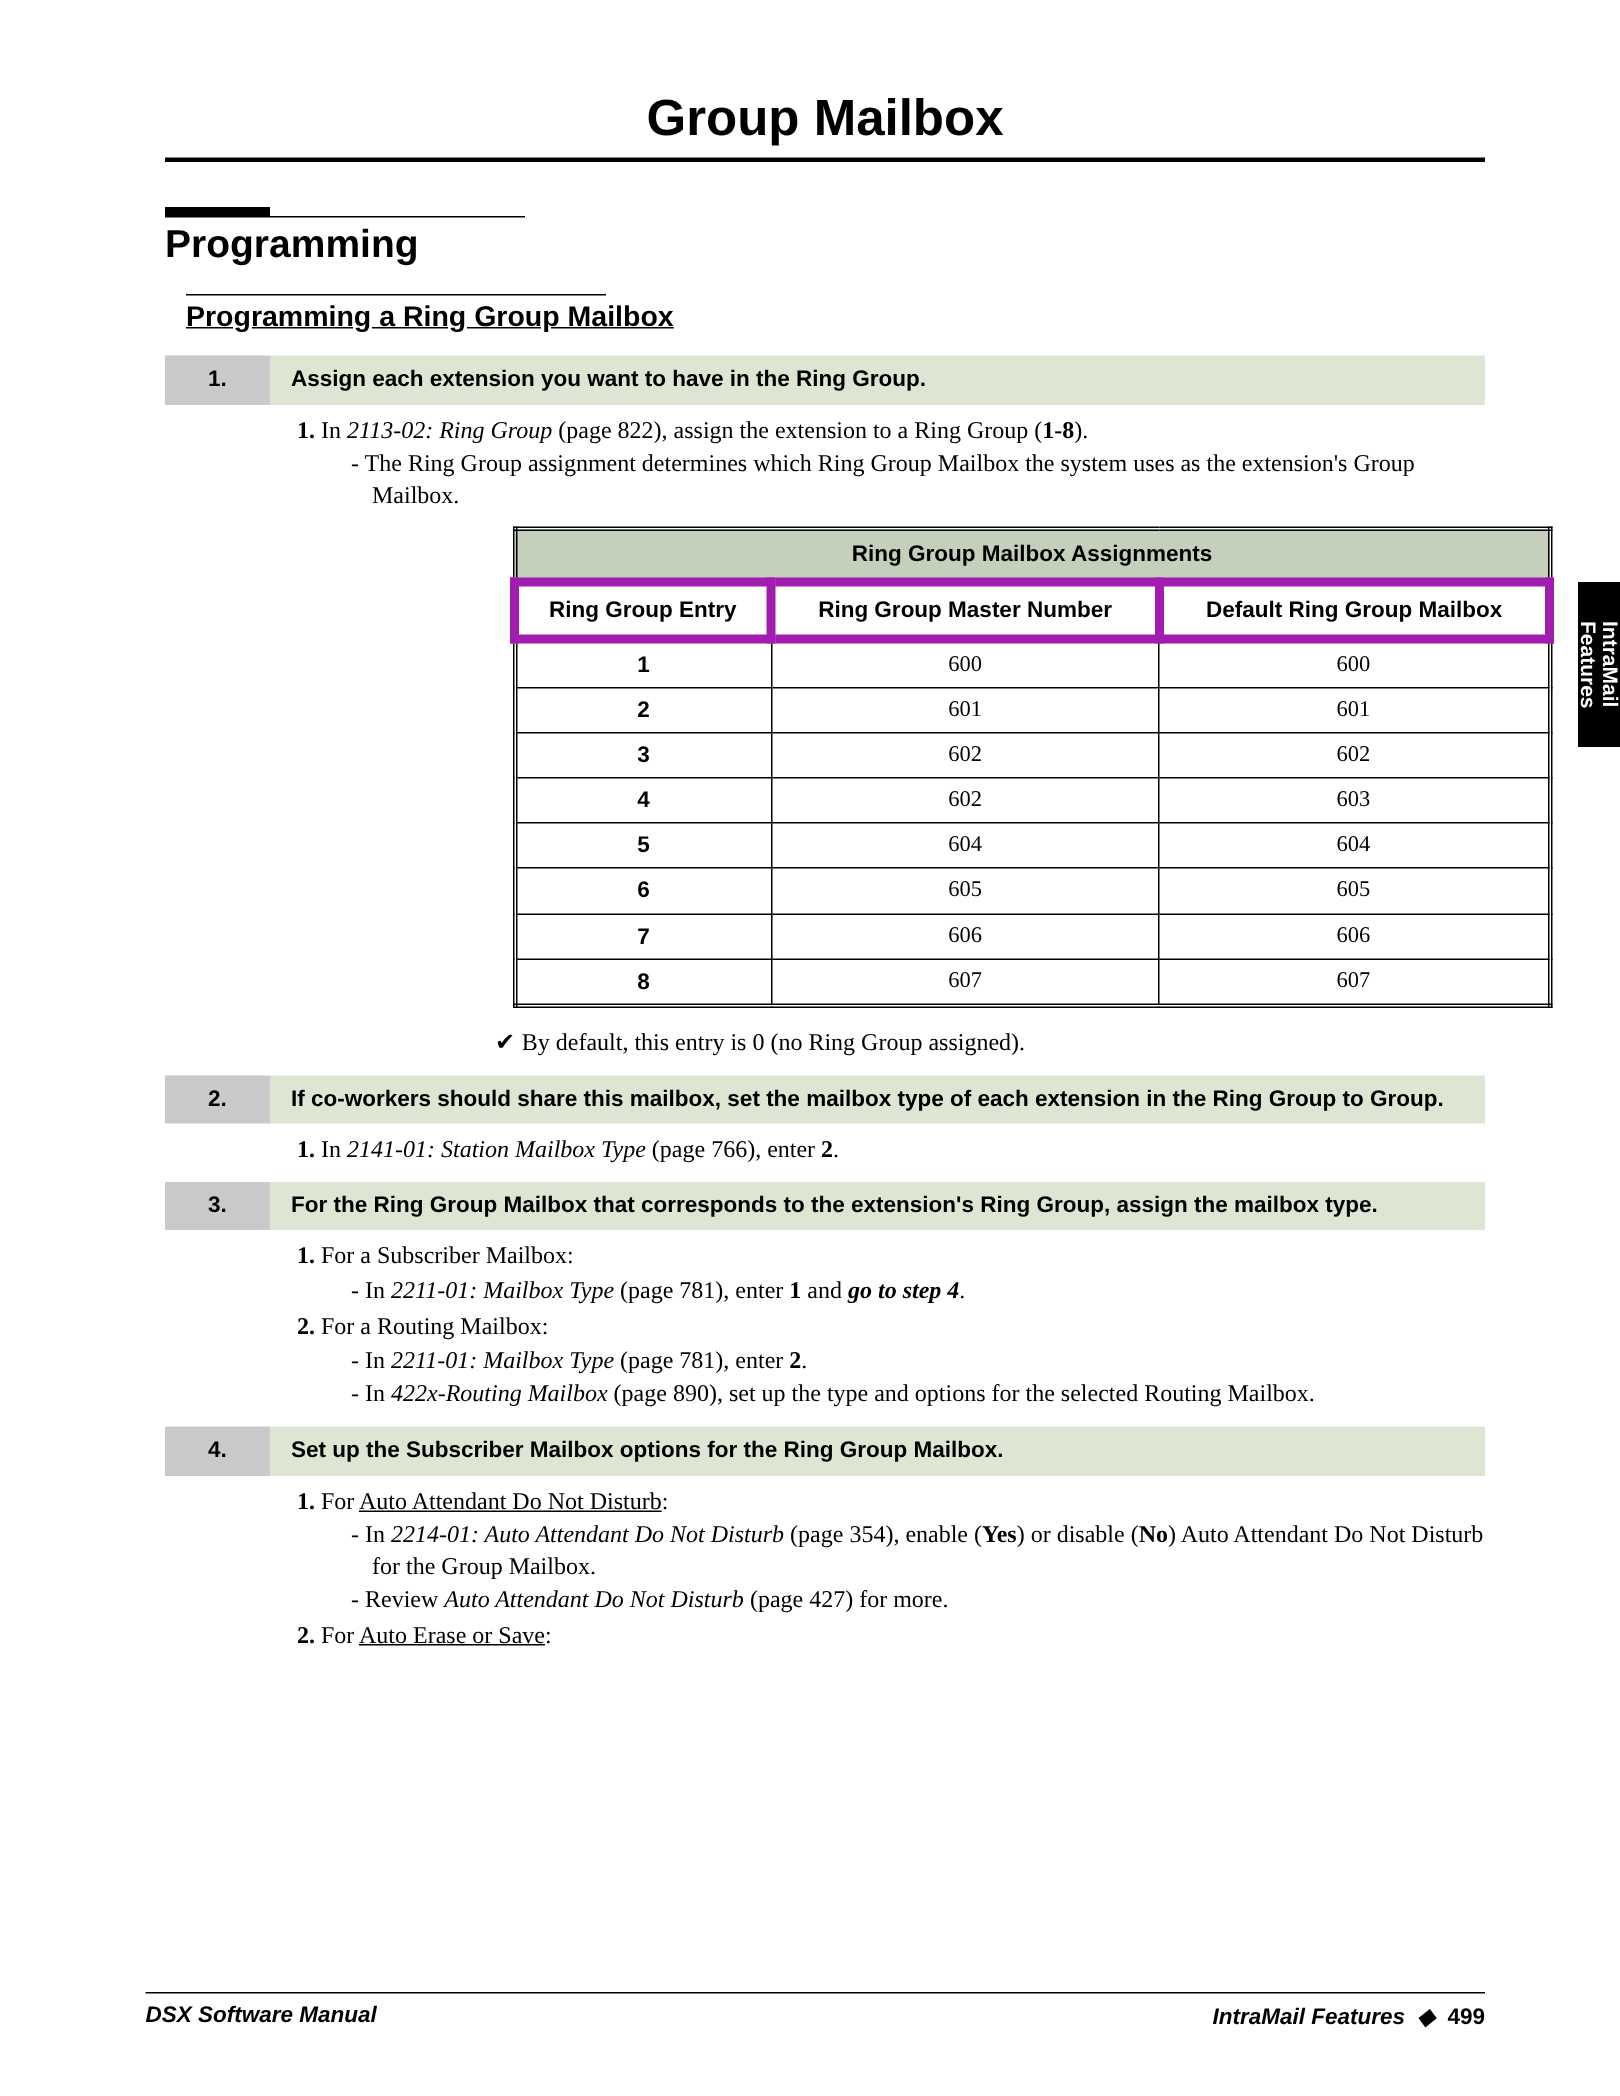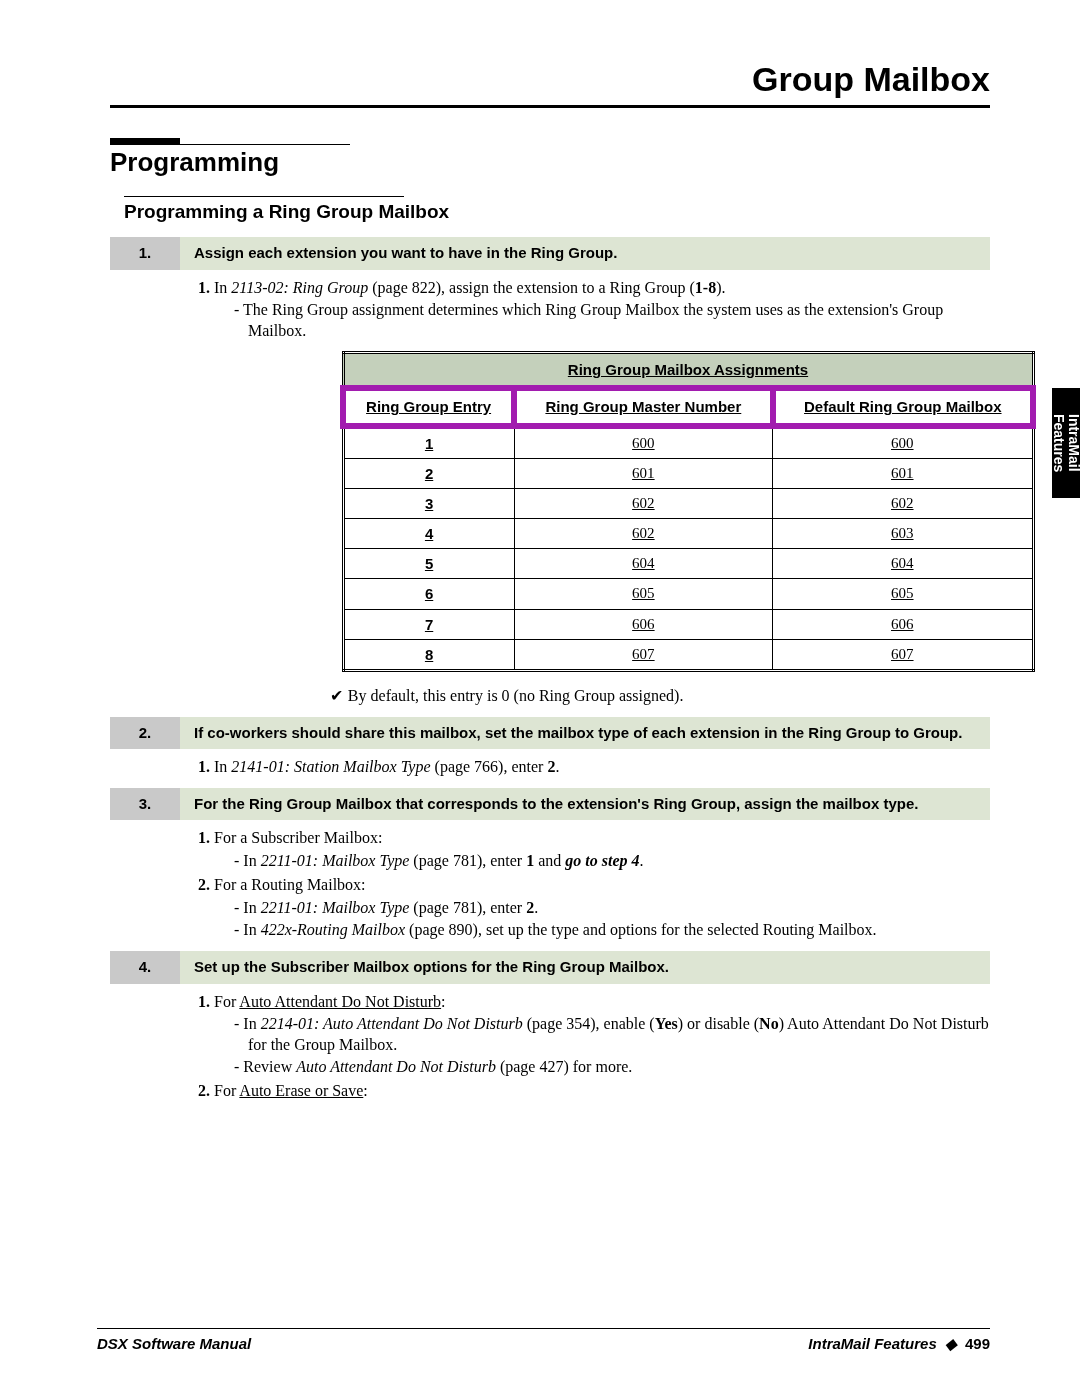--- a/index.html
+++ b/index.html
@@ -14,21 +14,21 @@
   }
   .page {
     position: absolute;
     inset: 0;
     padding: 60px 90px 50px 110px;
   }
   .chapter-title {
     font-family: Arial, Helvetica, sans-serif;
     font-weight: 700;
     font-size: 34px;
-    text-align: right;
+    text-align: center;
     margin: 0 0 6px;
   }
   .rule-thick { border-top: 3px solid #000; height: 0; margin: 0; }
   .thick-mark {
     width: 70px;
     height: 6px;
     background: #000;
     margin: 30px 0 0 0;
   }
   .section-rule {
@@ -45,20 +45,21 @@
   .subrule {
     border-top: 1px solid #000;
     width: 280px;
     margin: 14px 0 4px 14px;
   }
   .subsection-title {
     font-family: Arial, Helvetica, sans-serif;
     font-weight: 700;
     font-size: 19px;
     margin: 0 0 14px 14px;
+    text-decoration: underline;
   }
   
   .step {
     display: flex;
     margin: 10px 0 6px 0;
     font-family: Arial, Helvetica, sans-serif;
     font-weight: 700;
     font-size: 15px;
   }
   .step .num {
@@ -89,21 +90,20 @@
   .body .note::before { content: "✔ "; font-family: Arial, sans-serif; }
   .b { font-weight: 700; }
   .i { font-style: italic; }
   .u { text-decoration: underline; }
   
   table.rg {
     border-collapse: collapse;
     margin: 10px 0 0 150px;
     width: 696px;
     font-size: 15px;
-    text-decoration: underline;
   }
   table.rg { border: 3px double #000; }
   table.rg th.title {
     background: #c4d0bb;
     font-family: Arial, Helvetica, sans-serif;
     font-weight: 700;
     text-align: center;
     padding: 6px 4px;
     border: 1px solid #000;
     border-bottom: 3px double #000;

